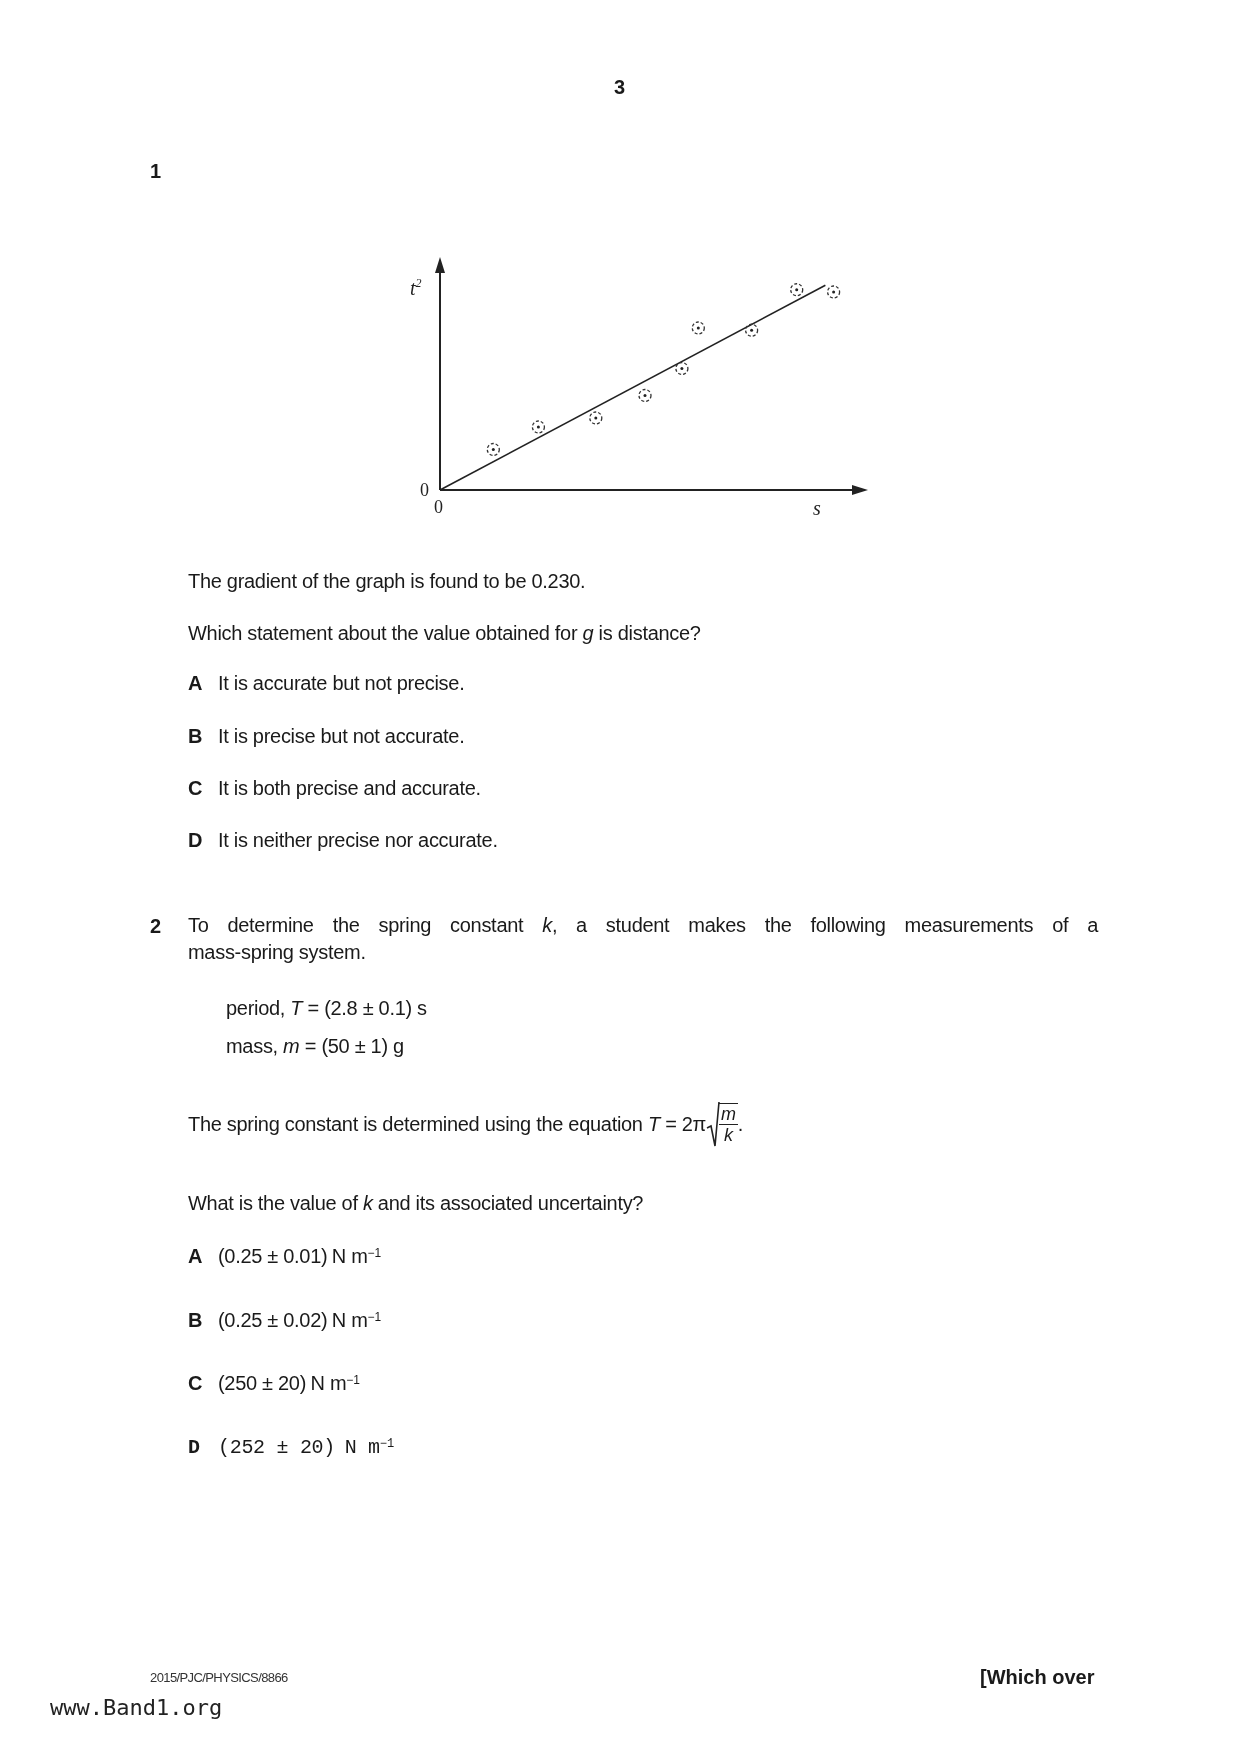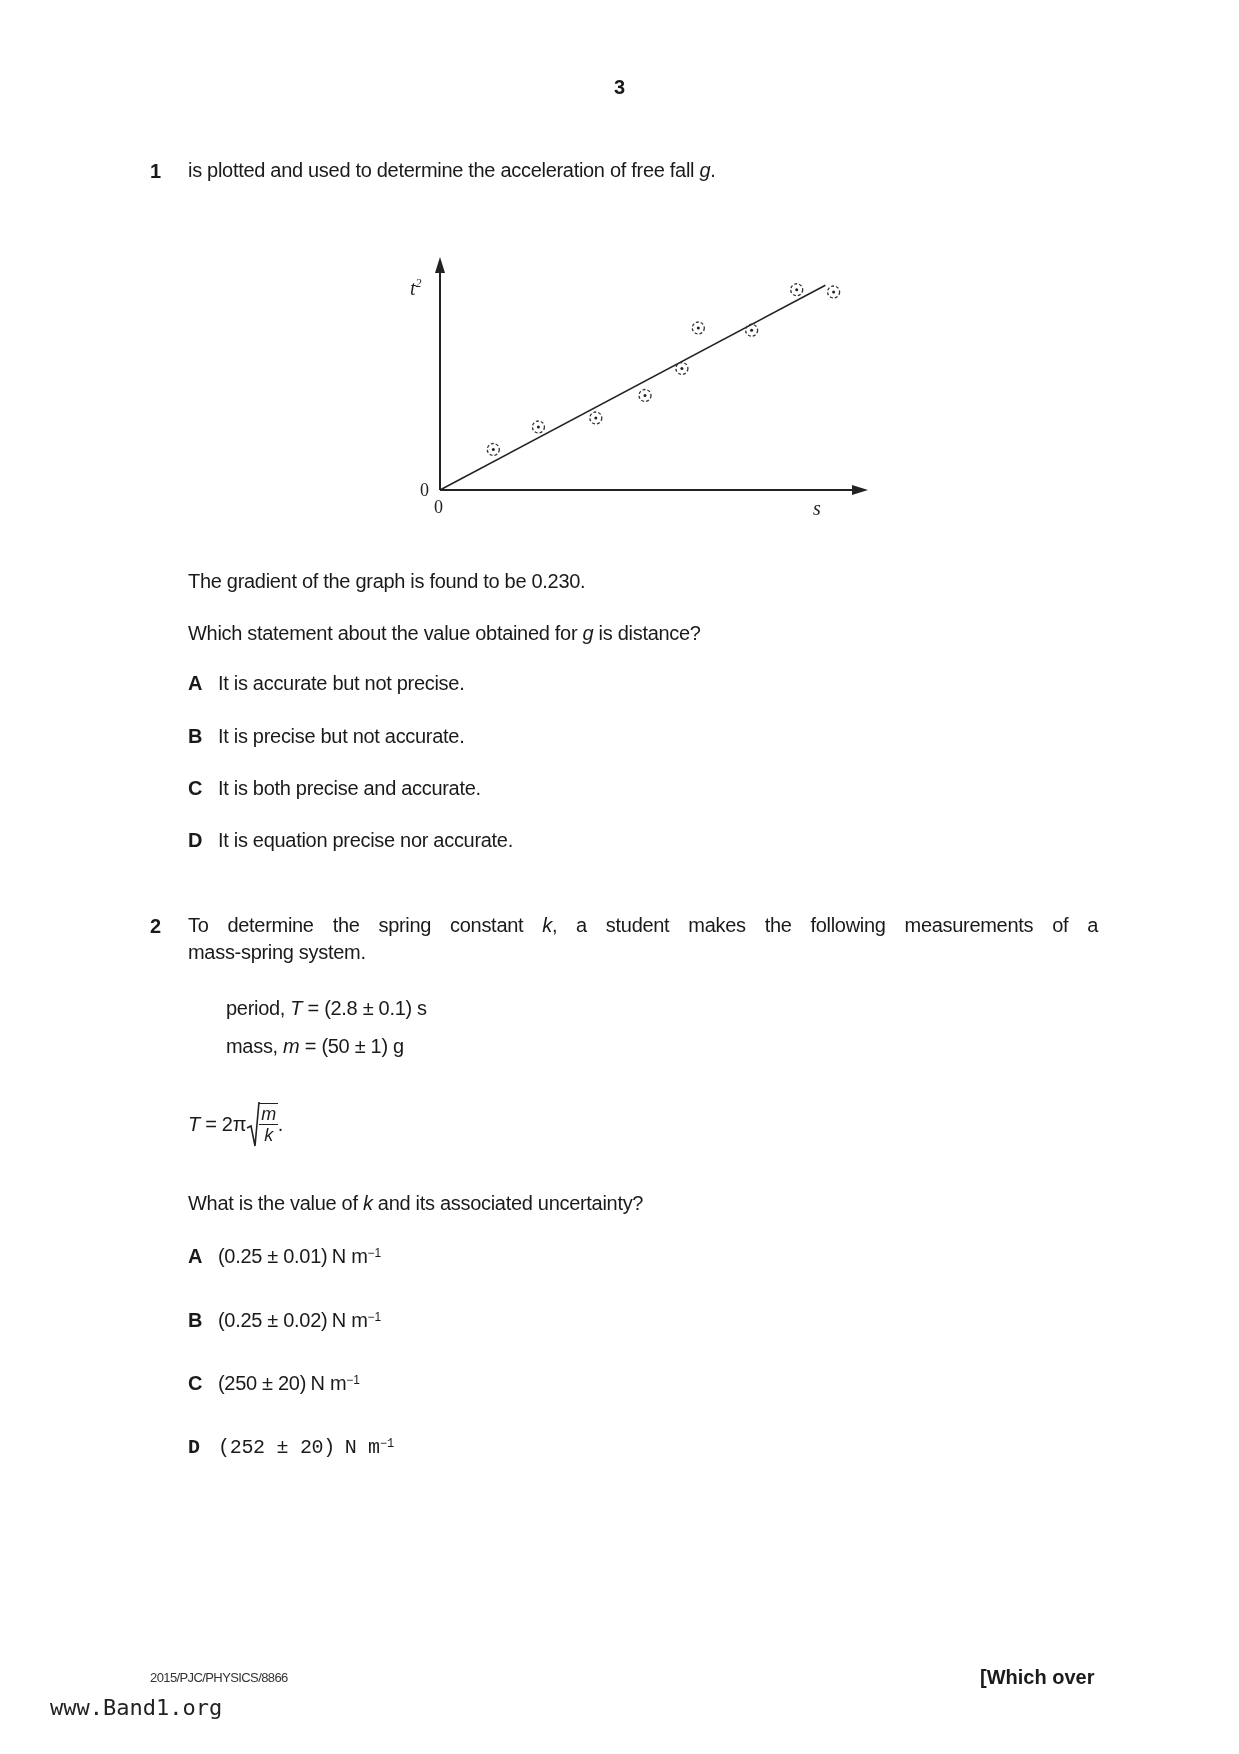--- a/index.html
+++ b/index.html
@@ -21,21 +21,20 @@
   .frac .den { display: block; }
   .sqrt { display: inline-block; vertical-align: middle; }
 </style>
 </head>
 <body>
 
 <div class="abs page-num">3</div>
 
 <div class="abs qnum" style="left:150px; top:160px;">1</div>
 <div class="abs txt" style="left:188px; top:157px; width:940px;">
-  <div><span>is plotted and used to determine the acceleration of free fall </span><i>g</i><span>.</span></div>
 </div>
 
 <svg class="abs" style="left:390px; top:245px;" width="500" height="285">
   <g id="axes">
     <line x1="50" y1="245" x2="50" y2="18" stroke="#222" stroke-width="2"></line>
     <polygon points="50,12 45,28 55,28" fill="#222"></polygon>
     <line x1="50" y1="245" x2="470" y2="245" stroke="#222" stroke-width="2"></line>
     <polygon points="478,245 462,240 462,250" fill="#222"></polygon>
     <text x="20" y="50" font-family="Liberation Serif, serif" font-style="italic" font-size="20" fill="#222"><tspan id="ylab-main">t</tspan><tspan id="ylab-exp" dy="-8" font-size="12">2</tspan></text>
     <text x="423" y="270" font-family="Liberation Serif, serif" font-style="italic" font-size="20" fill="#222">s</text>
@@ -82,32 +81,33 @@
       </g>
     </g>
 </svg>
 
 <div class="abs txt" style="left:188px; top:568px;">The gradient of the graph is found to be 0.230.</div>
 <div class="abs txt" style="left:188px; top:620px;"><span>Which statement about the value obtained for </span><i>g</i><span> is distance?</span></div>
 
 <div class="abs" style="left:188px; top:672px;"><span class="opt-letter">A</span><span class="opt-text">It is accurate but not precise.</span></div>
 <div class="abs" style="left:188px; top:725px;"><span class="opt-letter">B</span><span class="opt-text">It is precise but not accurate.</span></div>
 <div class="abs" style="left:188px; top:777px;"><span class="opt-letter">C</span><span class="opt-text">It is both precise and accurate.</span></div>
-<div class="abs" style="left:188px; top:829px;"><span class="opt-letter">D</span><span class="opt-text">It is equation precise nor accurate.</span></div>
+<div class="abs" style="left:188px; top:829px;"><span class="opt-letter">D</span><span class="opt-text">It is neither precise nor accurate.</span></div>
 
 <div class="abs qnum" style="left:150px; top:915px;">2</div>
 <div class="abs txt" style="left:188px; top:912px; width:910px;">
   <div style="text-align:justify; text-align-last:justify;"><span>To determine the spring constant </span><i>k</i><span>, a student makes the following measurements of a</span></div>
   <div>mass-spring system.</div>
 </div>
 
 <div class="abs txt" style="left:226px; top:995px;"><span>period, </span><i>T</i><span> = (2.8 ± 0.1) s</span></div>
 <div class="abs txt" style="left:226px; top:1033px;"><span>mass, </span><i>m</i><span> = (50 ± 1) g</span></div>
 
 <div class="abs txt" style="left:188px; top:1100px; display:flex; align-items:center;">
+  <span style="white-space:pre;">The spring constant is determined using the equation </span>
   <i>T</i>
   <span style="white-space:pre;"> = 2π</span>
   <svg class="sqrt" width="14" height="48">
       <polyline points="1,28 5,26 9,46 13,2" fill="none" stroke="#222" stroke-width="1.6"></polyline>
     </svg>
   <span class="frac" style="border-top:1.5px solid #222; margin-left:-1px;">
       <span class="num">m</span>
       <span class="den">k</span>
     </span>
   <span>.</span>

